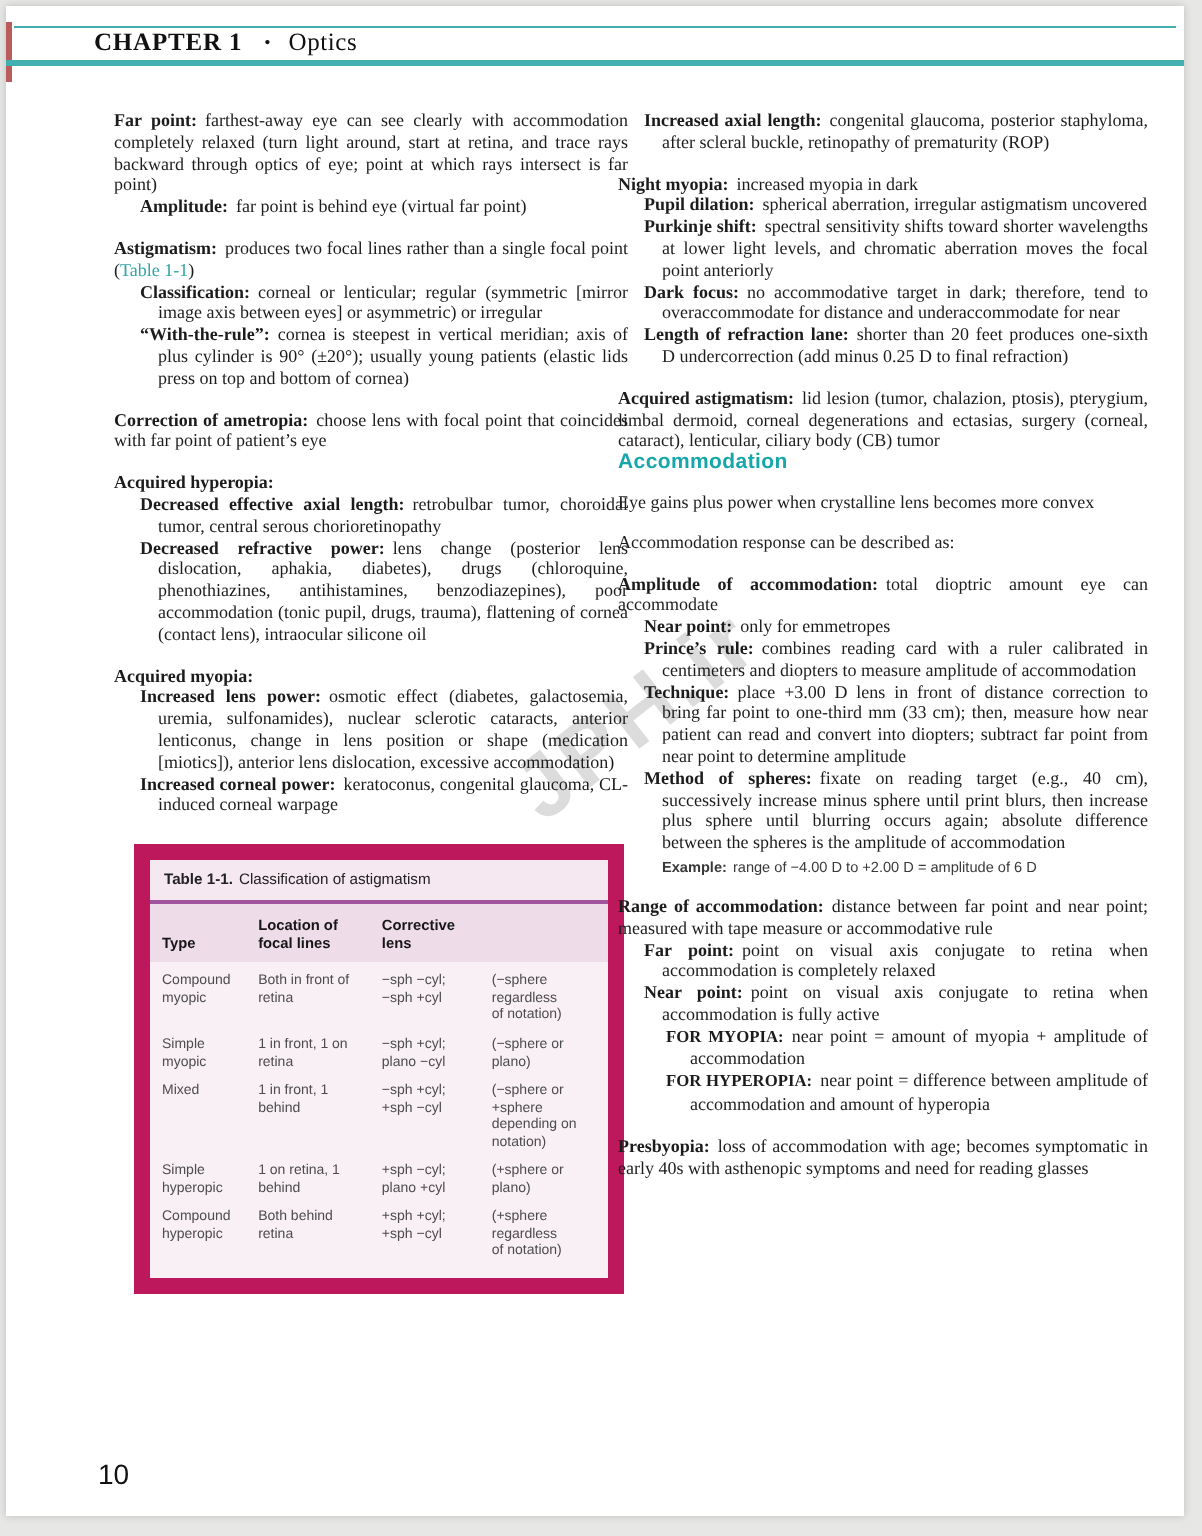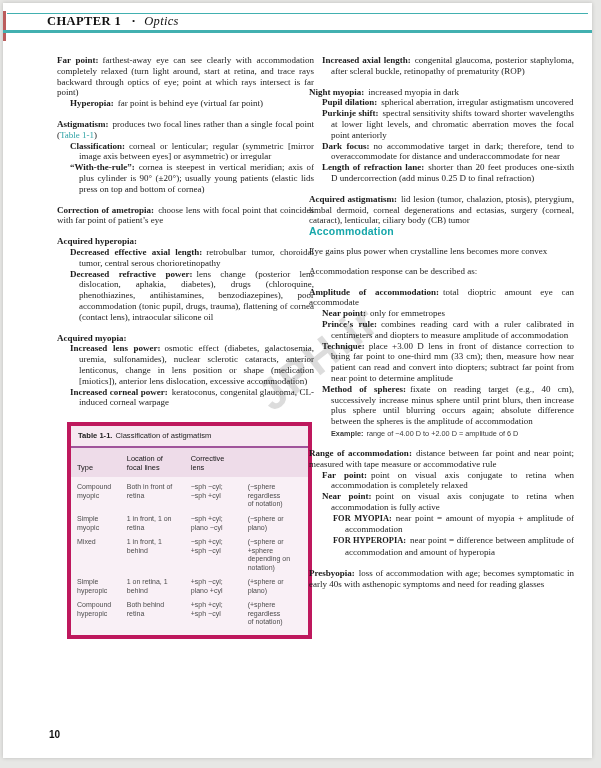--- a/index.html
+++ b/index.html
@@ -6,21 +6,21 @@
   html,body { width:601px; height:768px; }
   body { background:#e7e7e5; font-family:"Liberation Serif","DejaVu Serif",serif; position:relative; overflow:hidden; }
   .sheet { position:absolute; left:3px; top:3px; right:9px; bottom:10px; background:#ffffff; box-shadow:0 0 4px rgba(0,0,0,.18); }
   .scan-artifact { position:absolute; left:0; top:8px; width:3px; height:30px; background:#a33; opacity:.8; }
 
   .rule-thin { position:absolute; left:4px; right:4px; top:10px; height:1px; background:#42b0b0; }
   .rule-thick { position:absolute; left:0px; right:0px; top:27px; height:3px; background:#42b0b0; }
   .chapter-header { position:absolute; left:44px; top:11px; font-size:12.5px; color:#111; }
   .ch-label { font-weight:700; letter-spacing:.4px; }
   .ch-bullet { margin:0 9px 0 11px; font-size:9px; vertical-align:1px; }
-  .ch-title { letter-spacing:.3px;font-style:italic; }
+  .ch-title { letter-spacing:.3px; }
 
   .watermark { position:absolute; left:200px; top:330px; width:230px; text-align:center;
     transform:rotate(-38deg); font-family:"Liberation Sans",sans-serif; font-weight:700;
     font-size:44px; color:rgba(140,140,140,.30); letter-spacing:2px; z-index:1; }
 
   .col { position:absolute; top:52px; z-index:2; font-size:9px; line-height:10.8px; color:#1c1c1c; }
   .col-left  { left:54px; width:257px; }
   .col-right { left:306px; width:265px; }
 
   .entry, .sub, .para, .formula { text-align:justify; }
@@ -34,53 +34,53 @@
   .fterm { font-weight:700; font-size:8.4px; margin-right:4px; }
   .xref { color:#2fa3a6; }
 
   .teal-head { margin-top:0; font-family:"Liberation Sans",sans-serif; font-weight:700;
     font-size:10.5px; color:#17a7aa; letter-spacing:.2px; }
 
   .example { margin-top:2px; padding-left:22px; font-family:"Liberation Sans",sans-serif;
     font-size:7.3px; color:#3a3a3a; line-height:9px; }
   .ex-term { font-weight:700; margin-right:3px; }
 
-  .ctable { margin:14px 0 0 10px; width:245px; border:4px solid #be185d; background:#f9f0f6;
+  .ctable { margin:14px 0 0 10px; width:245px; border:8px solid #be185d; background:#f9f0f6;
     font-family:"Liberation Sans",sans-serif; }
   .ctable-title { background:#f6e8f1; border-bottom:2px solid #a0549b; padding:5px 7px 4px 7px;
     font-size:7.6px; color:#222; }
   .ct-label { font-weight:700; margin-right:3px; }
   .ctable table { border-collapse:collapse; width:100%; table-layout:fixed; }
   .ctable thead tr { background:#eedce9; }
-  .ctable th { font-size:7.4px; font-weight:400; color:#161616; text-align:left; vertical-align:bottom;
+  .ctable th { font-size:7.4px; font-weight:700; color:#161616; text-align:left; vertical-align:bottom;
     padding:6px 3px 5px 6px; white-space:pre-line; line-height:1.25; }
   .ctable td { font-size:7px; color:#4c4c4c; vertical-align:top; padding:3px 3px 3px 6px;
     white-space:pre-line; line-height:1.22; }
   .ctable tbody tr:first-child td { padding-top:6px; }
   .ctable tbody tr:last-child td { padding-bottom:8px; }
 
   .pagenum { position:absolute; left:46px; top:726px; font-family:"Liberation Sans",sans-serif;
-    font-weight:700; font-size:10px; color:#111; z-index:2; }
+    font-weight:400; font-size:14px; color:#111; z-index:2; }
 </style>
 </head>
 <body>
 
 <div class="sheet">
   <div class="scan-artifact"></div>
   <div class="rule-thin"></div>
   <div class="chapter-header">
     <span class="ch-label">CHAPTER 1</span><span class="ch-bullet">•</span><span class="ch-title">Optics</span>
   </div>
   <div class="rule-thick"></div>
 
   <div class="watermark">JPH.ir</div>
 
   <div class="col col-left">
     <p class="entry"><span class="term">Far point:</span><span>farthest-away eye can see clearly with accommodation completely relaxed (turn light around, start at retina, and trace rays backward through optics of eye; point at which rays intersect is far point)</span></p>
-    <p class="sub"><span class="subterm">Hyperopia:</span><span>far point is behind eye (virtual far point)</span></p>
+    <p class="sub"><span class="subterm">Amplitude:</span><span>far point is behind eye (virtual far point)</span></p>
 
     <p class="entry"><span class="term">Astigmatism:</span><span>produces two focal lines rather than a single focal point (</span><span class="xref">Table 1-1</span><span>)</span></p>
     <p class="sub"><span class="subterm">Classification:</span><span>corneal or lenticular; regular (symmetric [mirror image axis between eyes] or asymmetric) or irregular</span></p>
     <p class="sub"><span class="subterm">“With-the-rule”:</span><span>cornea is steepest in vertical meridian; axis of plus cylinder is 90° (±20°); usually young patients (elastic lids press on top and bottom of cornea)</span></p>
 
     <p class="entry"><span class="term">Correction of ametropia:</span><span>choose lens with focal point that coincides with far point of patient’s eye</span></p>
 
     <p class="entry"><span class="term">Acquired hyperopia:</span></p>
     <p class="sub"><span class="subterm">Decreased effective axial length:</span><span>retrobulbar tumor, choroidal tumor, central serous chorioretinopathy</span></p>
     <p class="sub"><span class="subterm">Decreased refractive power:</span><span>lens change (posterior lens dislocation, aphakia, diabetes), drugs (chloroquine, phenothiazines, antihistamines, benzodiazepines), poor accommodation (tonic pupil, drugs, trauma), flattening of cornea (contact lens), intraocular silicone oil</span></p>

